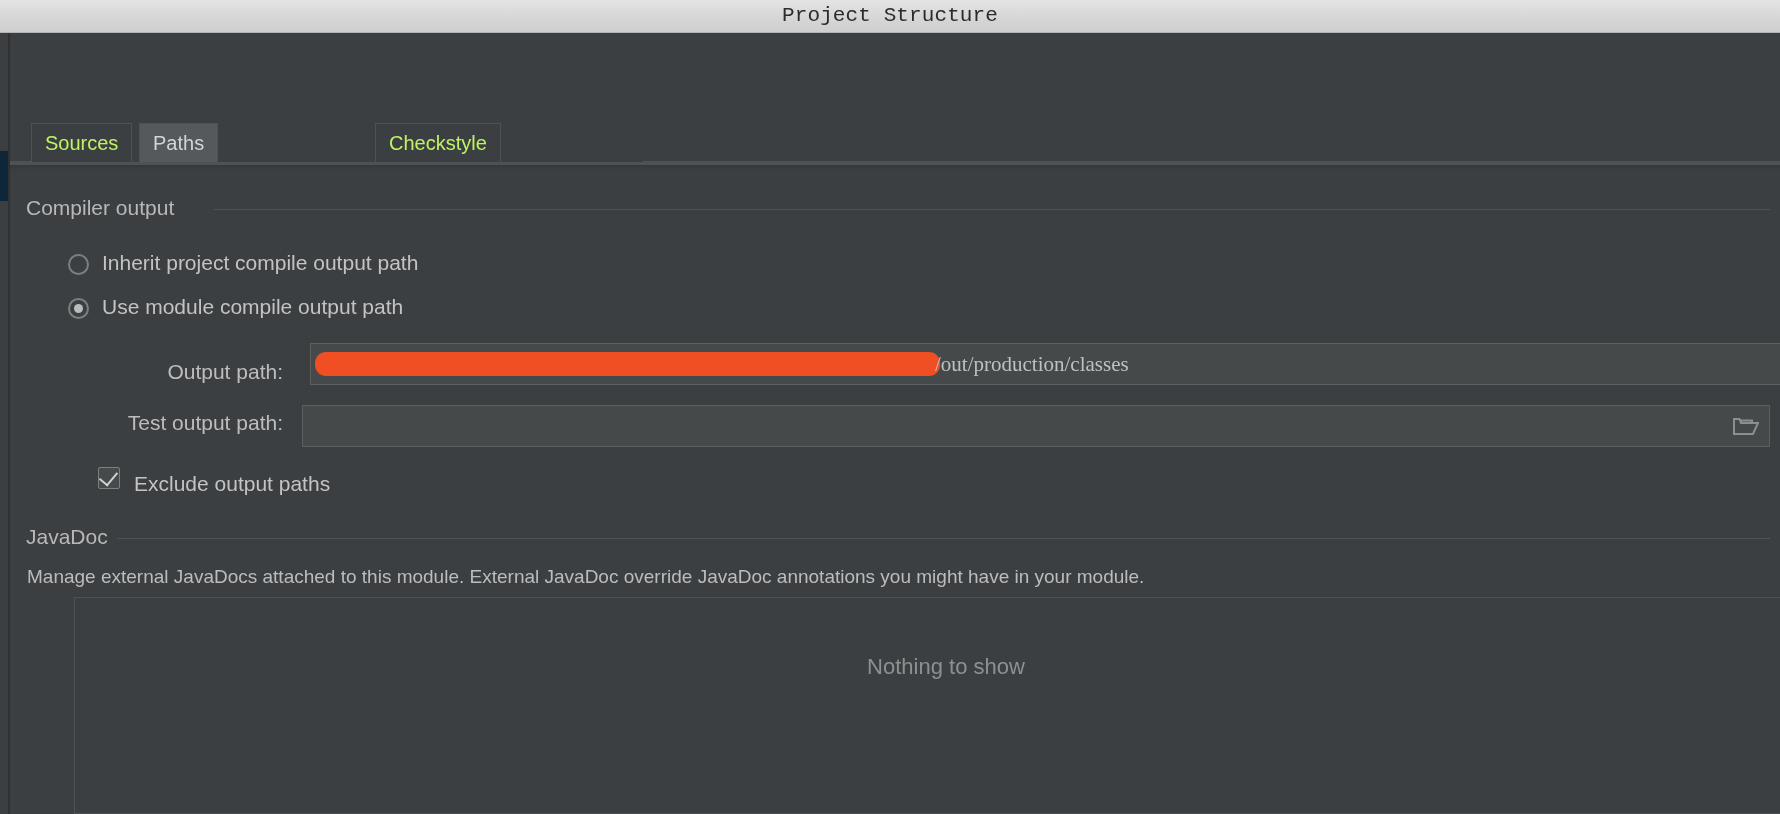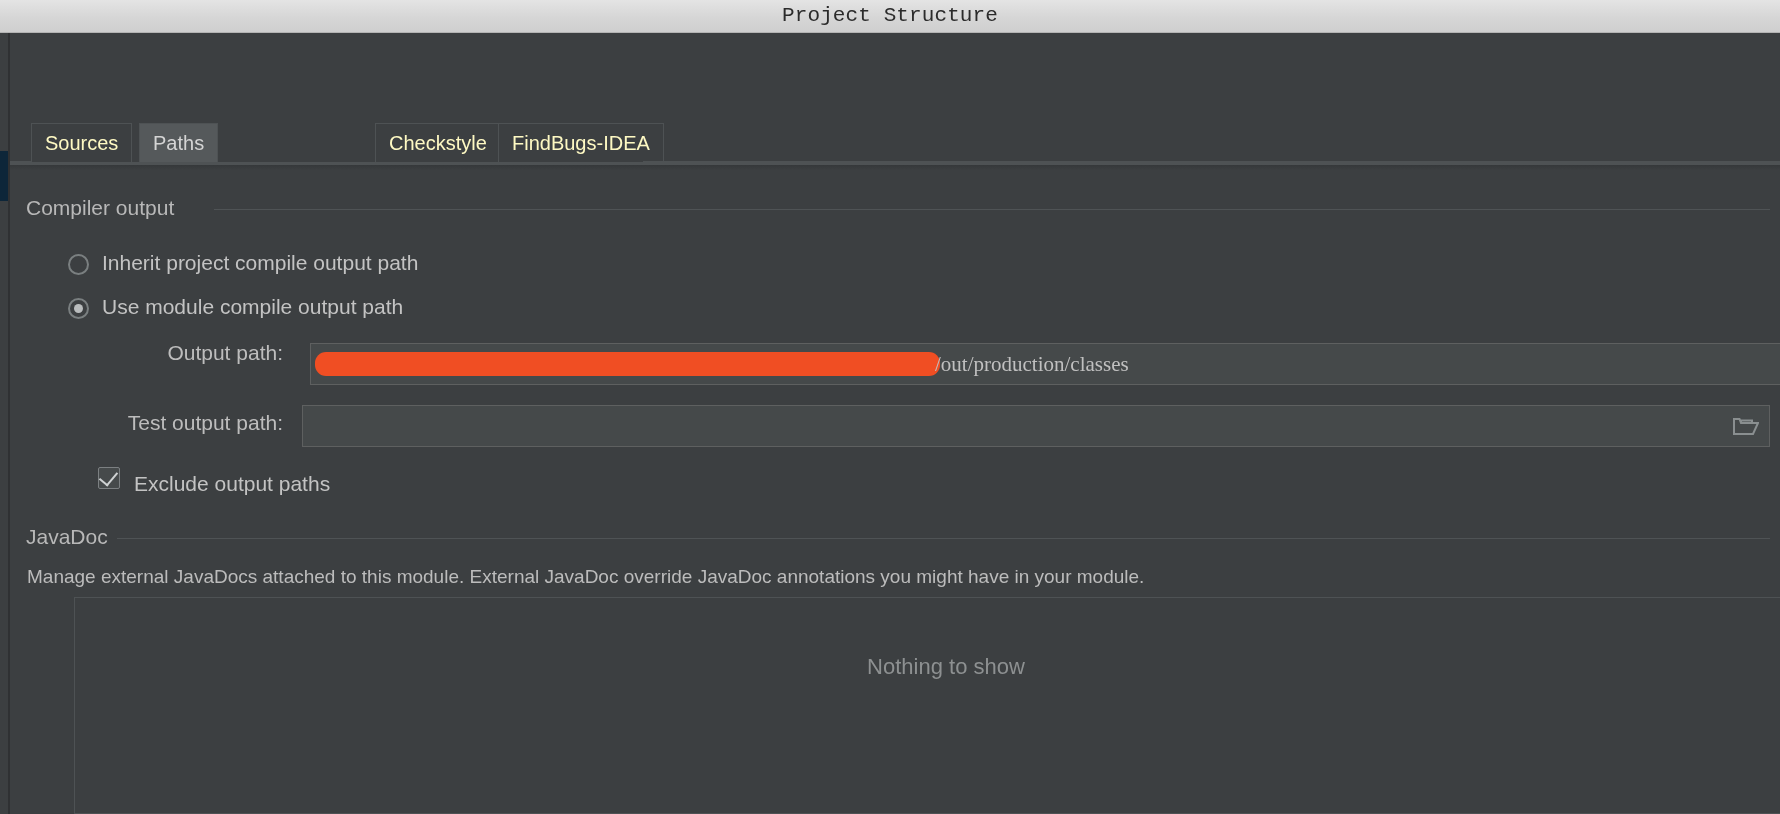--- a/index.html
+++ b/index.html
@@ -120,21 +120,21 @@
     height: 42px;
   }
   .tab {
     position: absolute;
     top: 0;
     height: 39px;
     box-sizing: border-box;
     border: 1px solid #4e5254;
     border-bottom: none;
     background: #3c3f41;
-    color: #fef9c3;
+    color: #bef264;
     font-size: 20px;
     line-height: 38px;
     padding: 0 13px;
     white-space: nowrap;
   }
   .tab.selected {
     background: #55595b;
     color: #d4d4d4;
   }
   .tab-filler {
@@ -324,21 +324,20 @@
   </div>
   <div class="sidebar-divider"></div>
 
   <div class="panel">
 
 
     <div class="tabstrip">
       <div class="tab" style="left:21px;">Sources</div>
       <div class="tab selected" style="left:129px;">Paths</div>
       <div class="tab" style="left:365px;">Checkstyle</div>
-      <div class="tab" style="left:488px;">FindBugs-IDEA</div>
       <div class="tab-filler" style="left:0px;  width:21px;"></div>
       <div class="tab-filler" style="left:633px; width:1137px;"></div>
     </div>
     <div class="tab-underline"></div>
     <div class="tab-underline-shadow"></div>
 
     <div class="section-title" style="left:16px; top:163px;">Compiler output</div>
     <div class="section-rule" style="left:204px; top:176px; width:1556px;"></div>
 
     <div class="radio-row" style="left:58px; top:218px;">
@@ -346,21 +345,21 @@
       <div class="radio-label">Inherit project compile output path</div>
     </div>
 
     <div class="radio-row" style="left:58px; top:262px;">
       <div class="radio checked">
           <div class="dot"></div>
         </div>
       <div class="radio-label">Use module compile output path</div>
     </div>
 
-    <div class="field-label" style="left:60px; top:308px; width:213px;">Output path:</div>
+    <div class="field-label" style="left:60px; top:327px; width:213px;">Output path:</div>
     <div class="path-field" style="left:300px; top:310px; width:1708px;font-family:Liberation Serif, serif;">
       <div class="redact redact-path"></div>
       <div class="path-text" style="left:624px;">/out/production/classes</div>
       <svg class="browse-icon" viewBox="0 0 26 20">
         <path d="M1,3 L1,18 L20,18 L25,7 L8,7 L6.5,3 Z" fill="none" stroke="#8a8f90" stroke-width="2"></path>
         <path d="M8,7 L8,4.5 L19,4.5 L19,7" fill="none" stroke="#8a8f90" stroke-width="2"></path>
       </svg>
     </div>
 
     <div class="field-label" style="left:60px; top:378px; width:213px;">Test output path:</div>

